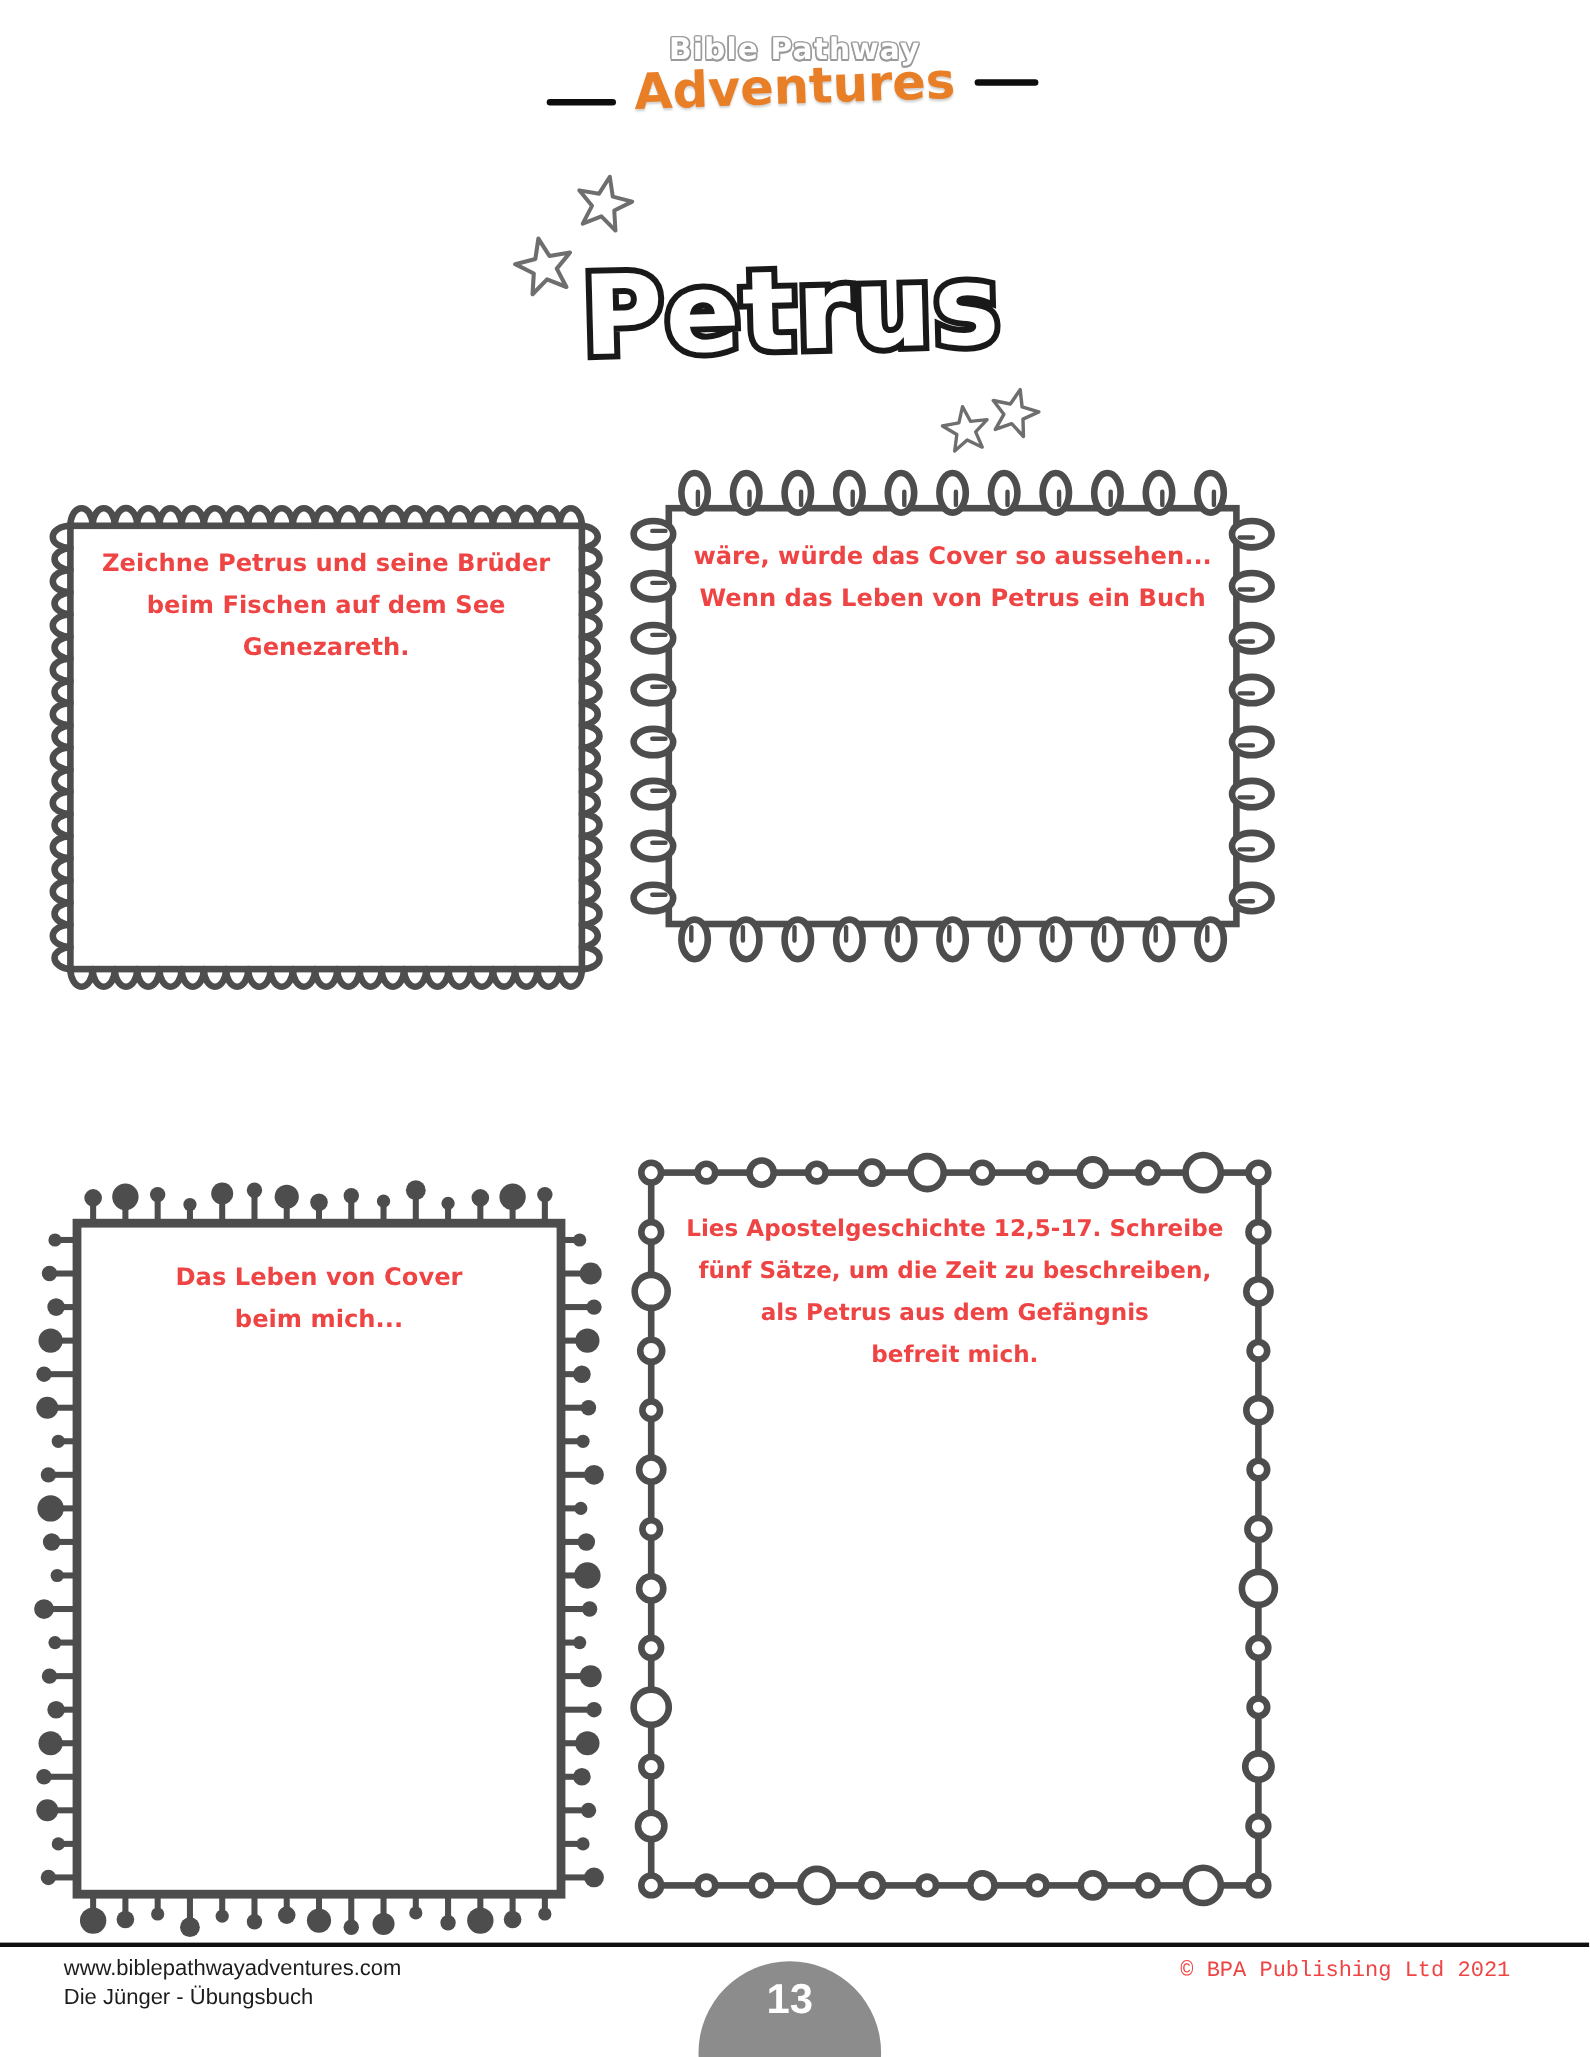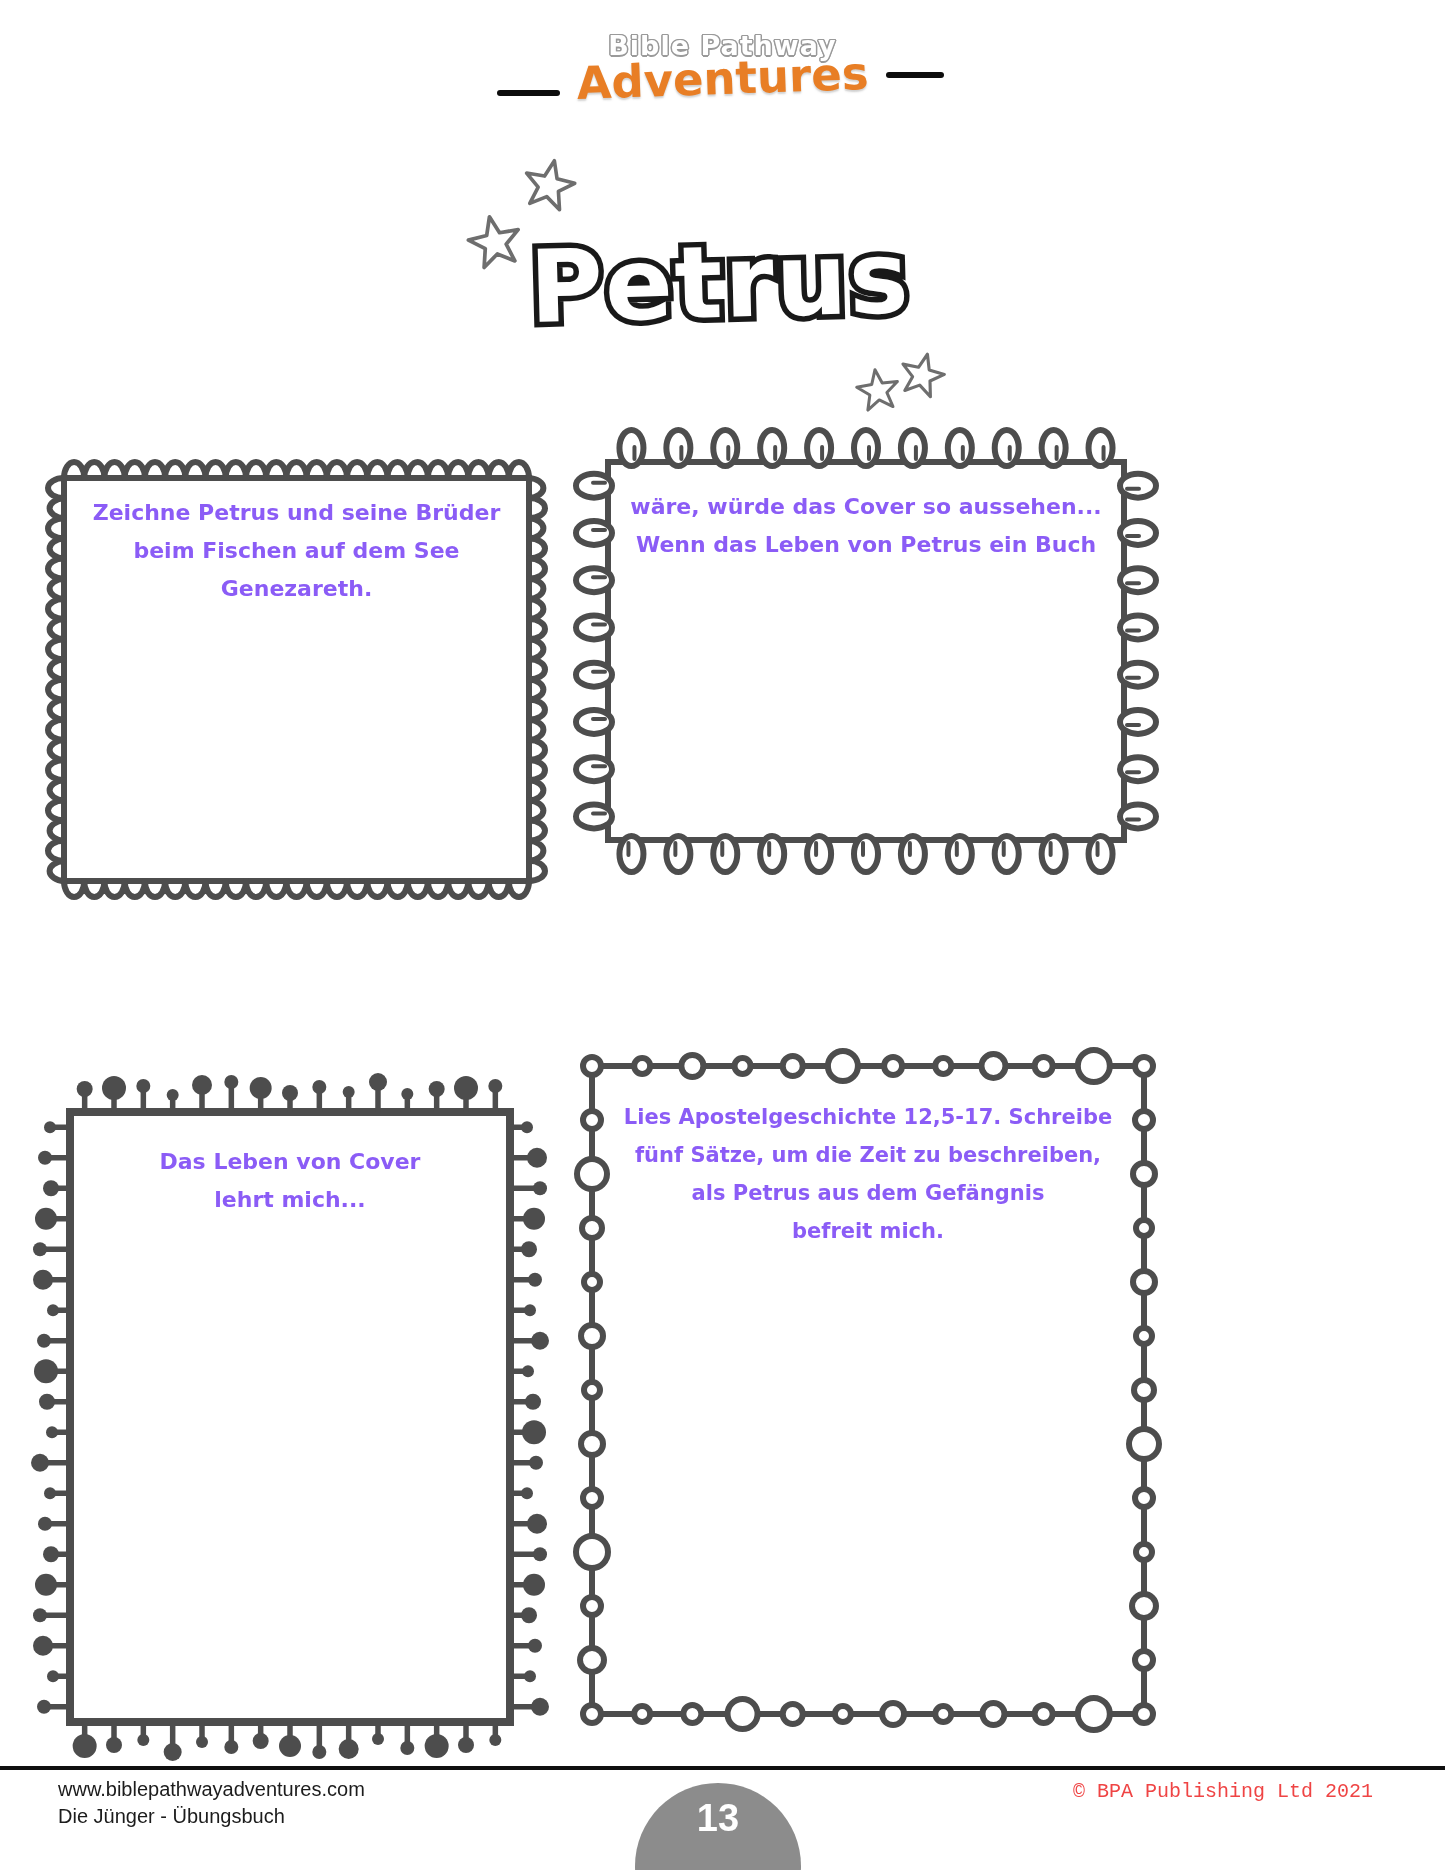--- a/index.html
+++ b/index.html
@@ -28,21 +28,21 @@
   .star polygon{fill:#fff;stroke:var(--stargray,#6e6e6e);stroke-width:7px;stroke-linejoin:round;}
   .star.s1{left:519px;top:156px;width:60px;height:60px;transform:rotate(12deg);}
   .star.s2{left:464px;top:212px;width:62px;height:62px;transform:rotate(-12deg);}
   .star.s3{left:853px;top:366px;width:50px;height:50px;transform:rotate(-8deg);}
   .star.s4{left:896px;top:350px;width:52px;height:52px;transform:rotate(14deg);}
 
   
   .activity-box{position:absolute;}
   .border-svg{position:absolute;left:0;top:0;overflow:visible;}
   .prompt{position:relative;z-index:2;text-align:center;font-weight:bold;
-          font-size:22px;line-height:38px;color:#8b5cf6;padding:0 46px;}
+          font-size:22px;line-height:38px;color:#ef4444;padding:0 46px;}
   .box1{left:38px;top:452px;width:517px;height:455px;}
   .box2{left:572px;top:426px;width:588px;height:450px;}
   .box3{left:30px;top:1072px;width:520px;height:690px;}
   .box4{left:574px;top:1048px;width:588px;height:684px;}
   .box1 .prompt{padding-top:42px;}
   .box2 .prompt{padding-top:62px;}
   .box3 .prompt{padding-top:71px;}
   .box4 .prompt{padding-top:50px;font-size:21px;}
 
   
@@ -182,21 +182,21 @@
         <ellipse cx="22" cy="106.875" rx="18" ry="12" fill="#fff" stroke="#4D4D4D" stroke-width="6"></ellipse>
         <line x1="33" y1="103.875" x2="21" y2="103.875" stroke="#4D4D4D" stroke-width="4" stroke-linecap="round"></line>
         <ellipse cx="22" cy="59.625" rx="18" ry="12" fill="#fff" stroke="#4D4D4D" stroke-width="6"></ellipse>
         <line x1="33" y1="56.625" x2="21" y2="56.625" stroke="#4D4D4D" stroke-width="4" stroke-linecap="round"></line>
       </svg>
     </div>
 
   <div class="activity-box box3">
     <div class="prompt">
       <div>Das Leben von Cover</div>
-      <div>lehrt mich...</div>
+      <div>beim mich...</div>
     </div>
   <svg width="520" height="690" viewBox="0 0 520 690" class="border-svg">
         <rect x="40" y="40" width="440" height="610" fill="none" stroke="#4D4D4D" stroke-width="8"></rect>
         <line x1="54.666666666666664" y1="40" x2="54.666666666666664" y2="24" stroke="#4D4D4D" stroke-width="5.5"></line>
         <circle cx="54.666666666666664" cy="17" r="8" fill="#4D4D4D"></circle>
         <line x1="84" y1="40" x2="84" y2="27" stroke="#4D4D4D" stroke-width="5.5"></line>
         <circle cx="84" cy="16" r="12" fill="#4D4D4D"></circle>
         <line x1="113.33333333333333" y1="40" x2="113.33333333333333" y2="20" stroke="#4D4D4D" stroke-width="5.5"></line>
         <circle cx="113.33333333333333" cy="14" r="7" fill="#4D4D4D"></circle>
         <line x1="142.66666666666666" y1="40" x2="142.66666666666666" y2="28" stroke="#4D4D4D" stroke-width="5.5"></line>

